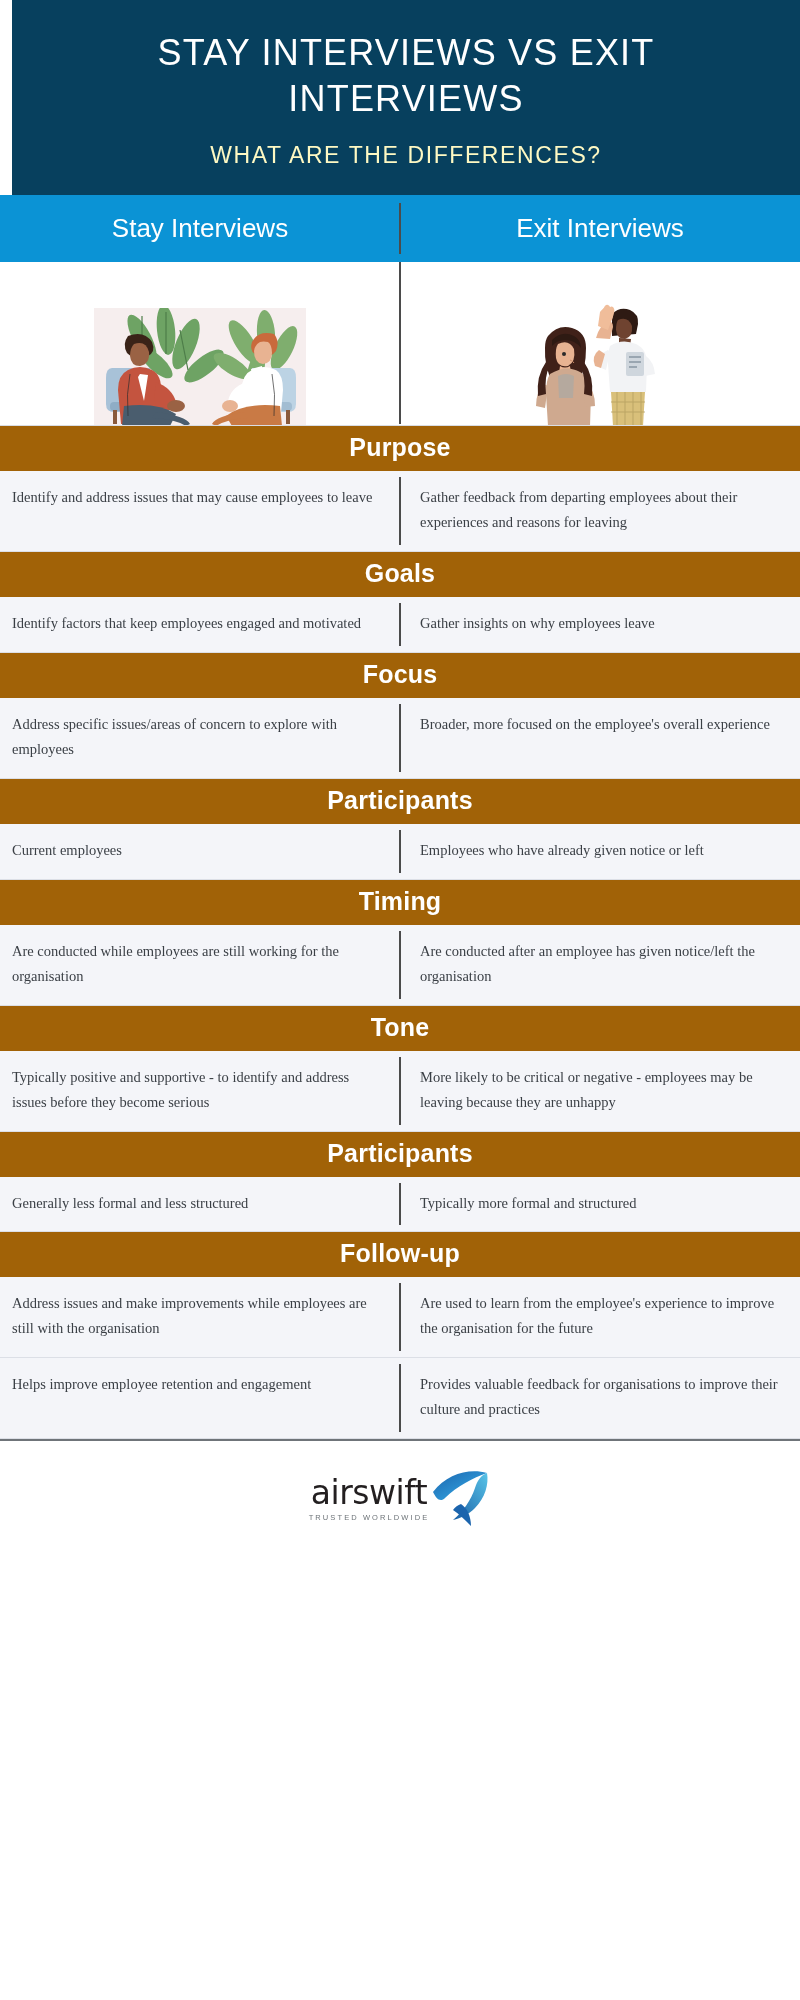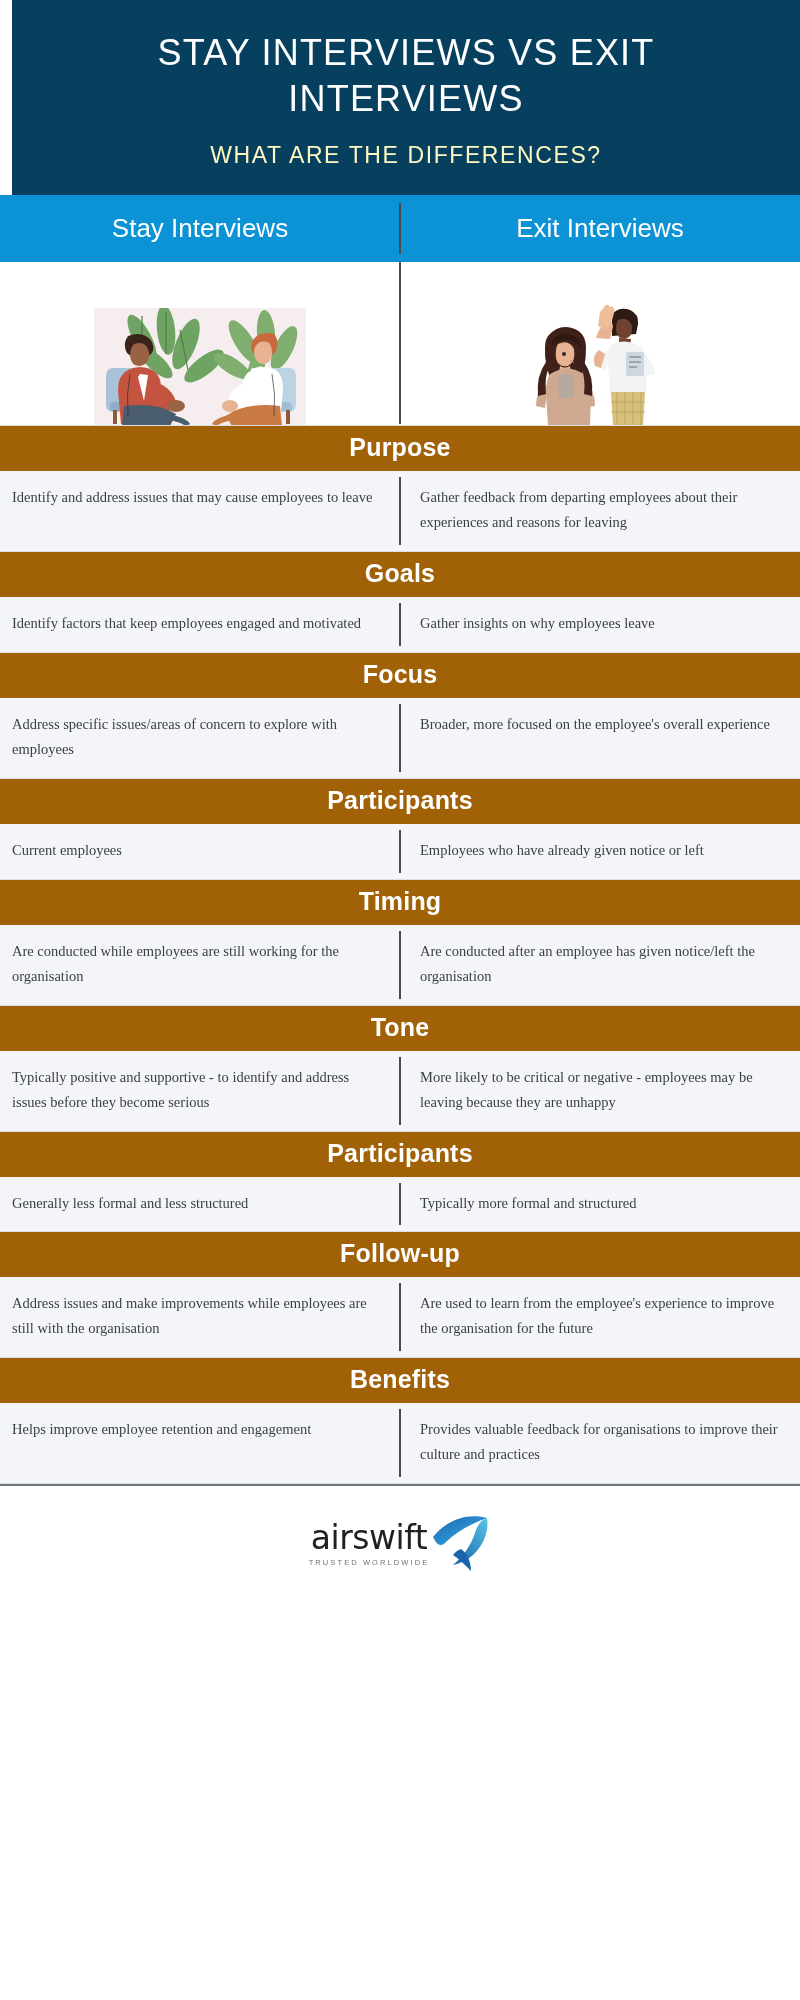--- a/index.html
+++ b/index.html
@@ -332,21 +332,20 @@
         <div class="cell left">Generally less formal and less structured</div>
         <div class="cell right">Typically more formal and structured</div>
         <div class="mid-divider"></div>
       </div>
       <div class="section-label">Follow-up</div>
       <div class="section-body">
         <div class="cell left">Address issues and make improvements while employees are still with the organisation</div>
         <div class="cell right">Are used to learn from the employee's experience to improve the organisation for the future</div>
         <div class="mid-divider"></div>
       </div>
-      <div class="section-label">Benefits</div>
       <div class="section-body">
         <div class="cell left">Helps improve employee retention and engagement</div>
         <div class="cell right">Provides valuable feedback for organisations to improve their culture and practices</div>
         <div class="mid-divider"></div>
       </div>
     </div>
 
   <div class="footer">
     <div class="logo-wrap">
       <div class="logo-text-block">

